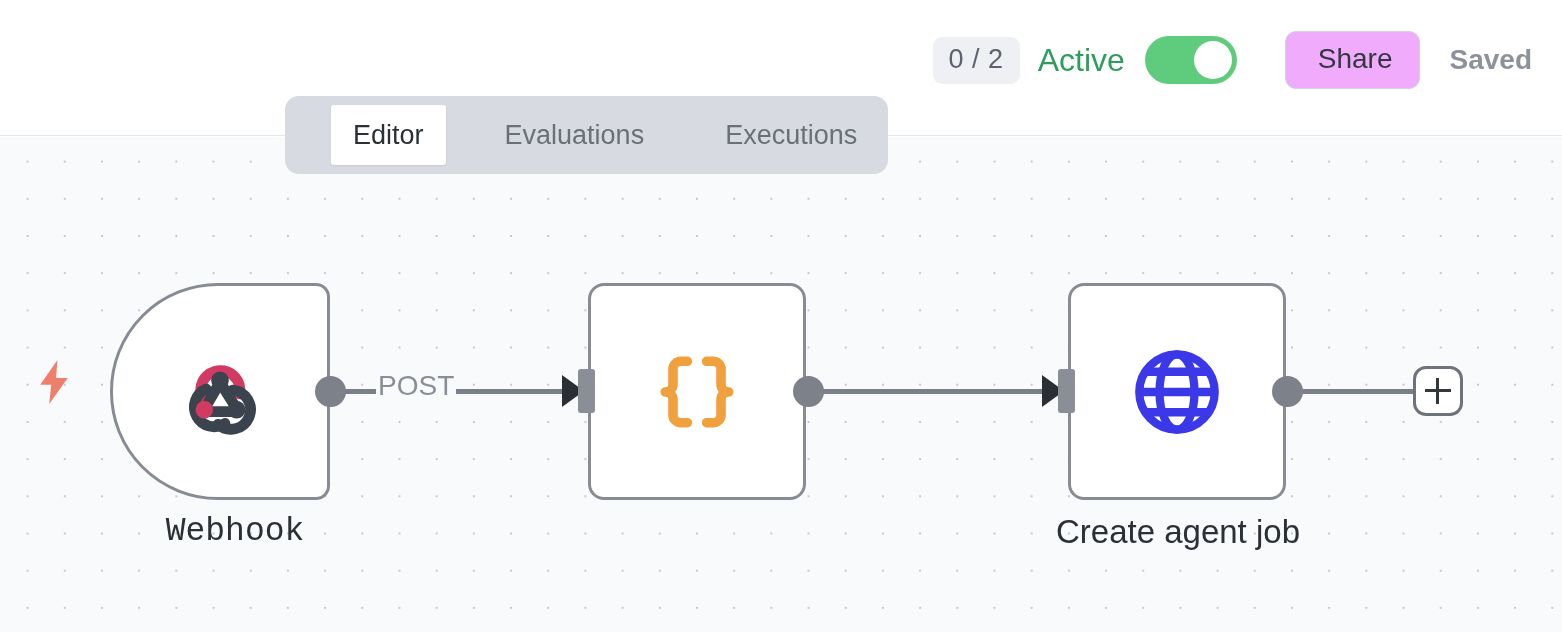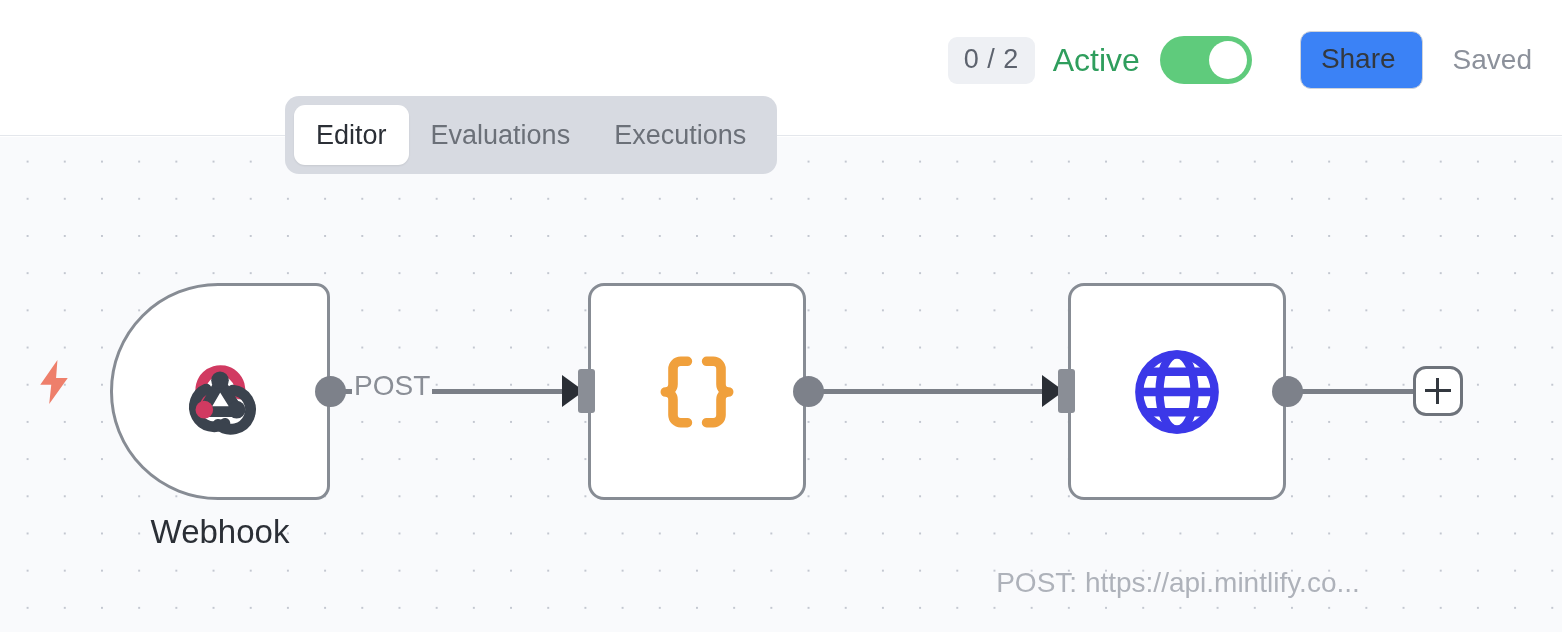--- a/index.html
+++ b/index.html
@@ -73,34 +73,35 @@
     top: 5px;
     right: 5px;
     width: 38px;
     height: 38px;
     border-radius: 50%;
     background: #ffffff;
   }
   .share-btn {
     border: 1px solid #cfd3da;
     border-radius: 11px;
-    background: #3b82f6;
+    background: #f0abfc;
     color: #33383f;
     font-size: 28px;
-    padding: 13px 26px 15px 20px;
+    padding: 13px 26px 15px 32px;
     line-height: 1;
     margin-right: 30px;
     cursor: pointer;
     font-family: "Liberation Sans", sans-serif;
   }
   .saved-label {
     color: #8c919b;
     font-size: 28px;
     line-height: 1;
     cursor: pointer;
+    font-weight: bold;
   }
 
   
   .tabbar {
     position: absolute;
     left: 285px;
     top: 96px;
     height: 78px;
     background: #d7dae1;
     border-radius: 14px;
@@ -111,23 +112,24 @@
     box-sizing: border-box;
   }
   .tab {
     font-size: 27px;
     color: #6b7078;
     padding: 0 22px;
     height: 60px;
     display: flex;
     align-items: center;
     justify-content: center;
-    border-radius: 11px;
+    border-radius: 3px;
     cursor: pointer;
     white-space: nowrap;
+    margin-left: 37px;
   }
   .tab.active {
     background: #ffffff;
     color: #2b2f36;
     box-shadow: 0 1px 2px rgba(0,0,0,0.08);
   }
 
   
   .canvas {
     position: absolute;
@@ -222,20 +224,21 @@
   }
   .edge-label {
     position: absolute;
     font-size: 28px;
     color: #8a8e96;
     top: 235px;
     background: #f9fafc;
     padding: 0 2px;
     line-height: 1;
     z-index: 10;
+    margin-left: 24px;
   }
 
   
   .node-caption {
     position: absolute;
     text-align: center;
     font-size: 33px;
     color: #2b2f36;
     line-height: 1;
     white-space: nowrap;
@@ -336,21 +339,21 @@
             <path d="M36 70 L66 70" stroke="#3b434e" stroke-width="11"></path>
           </g>
           <circle cx="50" cy="38" r="9" fill="#3b434e"></circle>
           <circle cx="34" cy="68" r="9" fill="#d13a61"></circle>
           <circle cx="67" cy="68" r="9" fill="#3b434e"></circle>
         </svg>
       </div>
     </div>
     <div class="handle-out" style="left:315px;"></div>
 
-    <div class="node-caption" style="left:110px; top:378px; width:220px;">Webhook</div>
+    <div class="node-caption" style="left:125px; top:378px; width:220px;font-family:Liberation Mono, monospace;">Webhook</div>
 
     <div class="edge-line" style="left:345px; width:230px;"></div>
     <div class="edge-label" style="left:352px;">POST</div>
     <div class="edge-arrow" style="left:562px;"></div>
     <div class="handle-in" style="left:578px;"></div>
 
     <div class="node square n2">
       <div class="node-icon">
         <svg width="96" height="96" viewBox="0 0 100 100">
           <g stroke="#f0a03c" stroke-width="10" fill="none" stroke-linecap="round" stroke-linejoin="round">
@@ -375,21 +378,21 @@
             <ellipse cx="50" cy="50" rx="19" ry="41"></ellipse>
             <line x1="9" y1="50" x2="91" y2="50"></line>
             <path d="M17 28 H83"></path>
             <path d="M17 72 H83"></path>
           </g>
         </svg>
       </div>
     </div>
     <div class="handle-out" style="left:1272px;"></div>
 
-    <div class="node-sub" style="left:978px; top:432px; width:400px;">POST: https://api.mintlify.co...</div>
+    <div class="node-caption" style="left:1028px; top:378px; width:300px;">Create agent job</div>
 
     <div class="edge-line" style="left:1298px; width:120px;"></div>
     <div class="add-btn">
       <span class="plus"></span>
     </div>
 
   </div>
 </div>
 
 </body></html>

